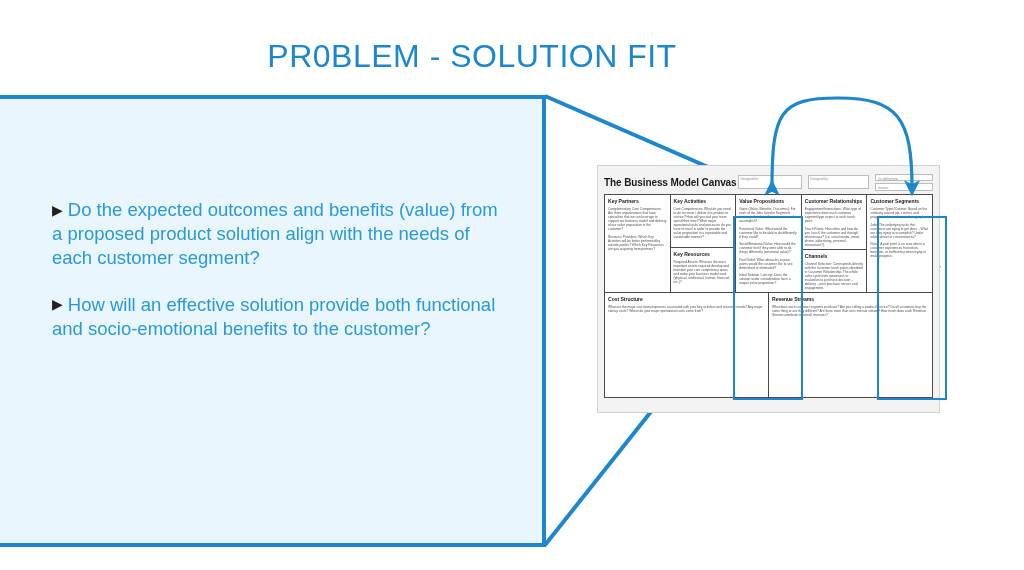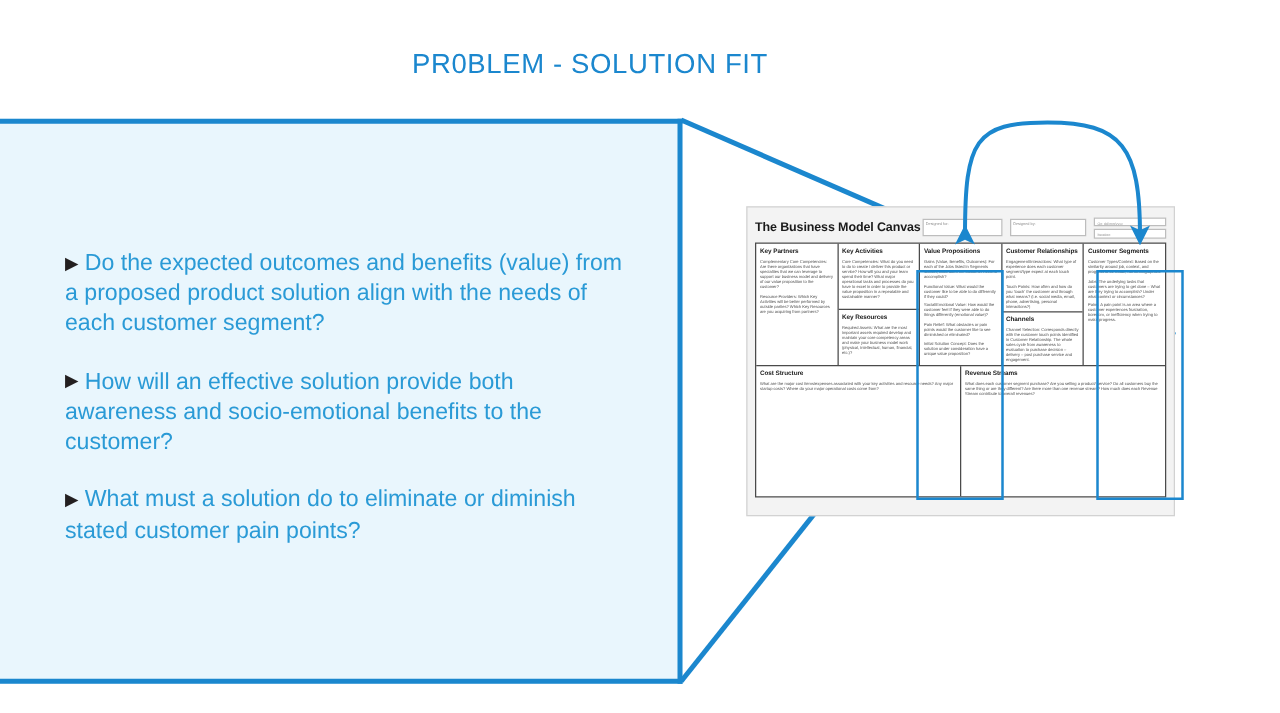--- a/index.html
+++ b/index.html
@@ -16,21 +16,21 @@
     -webkit-font-smoothing: antialiased;
   }
 
   
   #slide-title {
     position: absolute;
     left: 0;
     top: 38px;
     width: 944px;
     text-align: center;
-    font-size: 22px;
+    font-size: 32px;
     font-weight: 400;
     letter-spacing: 0.5px;
     color: #1b87ce;
     white-space: nowrap;
   }
 
   
   #callout-panel {
     position: absolute;
     left: -6px;
@@ -199,24 +199,21 @@
 
 <div id="slide-title">PR0BLEM - SOLUTION FIT</div>
 
 <div id="callout-panel"></div>
 
 <div id="callout-text">
   <div class="bullet-block">
     <span class="bullet-marker">▶</span><span>Do the expected outcomes and benefits (value) from a proposed product solution align with the needs of each customer segment?</span>
   </div>
   <div class="bullet-block">
-    <span class="bullet-marker">▶</span><span>How will an effective solution provide both awareness and socio-emotional benefits to the customer?</span>
-  </div>
-  <div class="bullet-block">
-    <span class="bullet-marker">▶</span><span>What must a solution do to eliminate or diminish stated customer pain points?</span>
+    <span class="bullet-marker">▶</span><span>How will an effective solution provide both functional and socio-emotional benefits to the customer?</span>
   </div>
 </div>
 
 <svg id="connector-lines" viewBox="0 0 1024 570" preserveAspectRatio="none">
   <line x1="545" y1="96" x2="940" y2="268" stroke="#1b87ce" stroke-width="4"></line>
   <line x1="545" y1="545" x2="700" y2="350" stroke="#1b87ce" stroke-width="4"></line>
 </svg>
 
 <div id="bmc-figure">
   <div id="bmc-inner">

